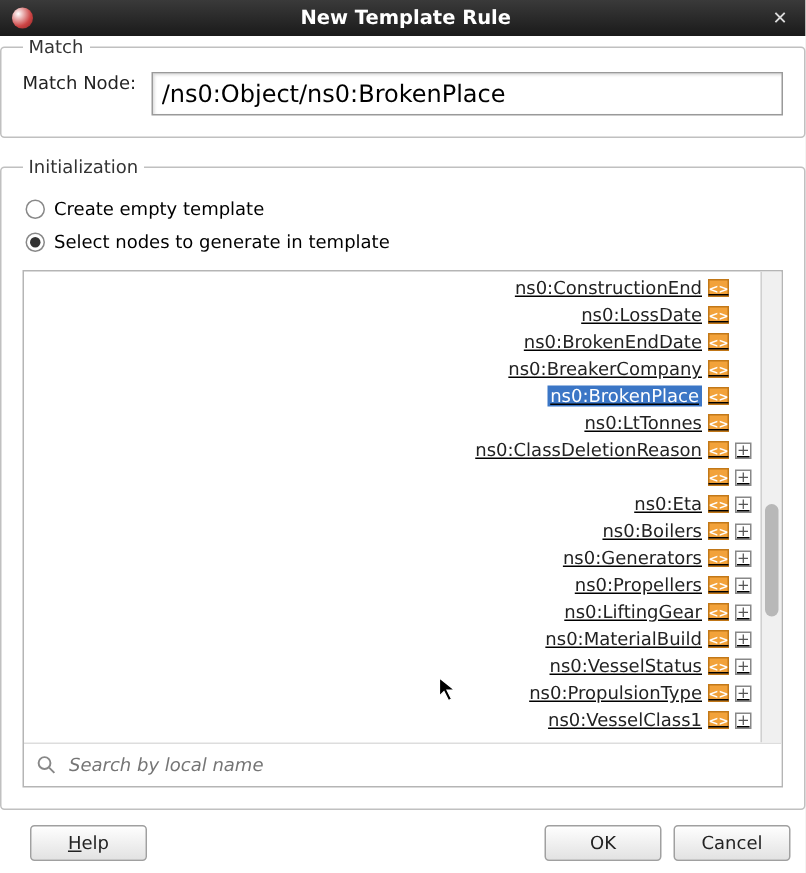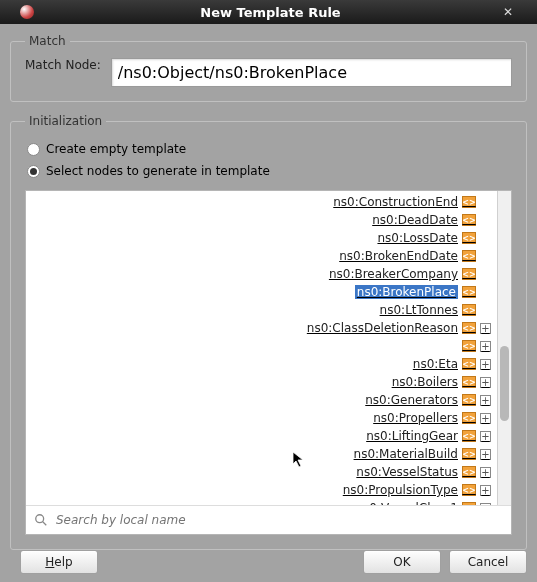--- a/index.html
+++ b/index.html
@@ -1,23 +1,23 @@
 <!DOCTYPE html>
 <html><head>
 <meta charset="utf-8">
 <style>
 * { margin: 0; padding: 0; box-sizing: border-box; font-family: "DejaVu Sans", Arial, sans-serif; font-size: 12px; }
 body { background: #d4d0cc; width: 537px; height: 582px; overflow: hidden; }
 
-.titlebar { background: linear-gradient(#3a3a3a, #1a1a1a); color: #fff; height: 24px; display: flex; align-items: center; padding: 0 20px; }
+.titlebar { background: linear-gradient(#3a3a3a, #1a1a1a); color: #fff; height: 24px; display: flex; align-items: center; padding: 0 8px; }
 .title-icon { width: 14px; height: 14px; margin-right: 8px; border-radius: 50%; background: radial-gradient(circle at 30% 30%, #fff, #cc4444 60%, #882222); }
 .title-text { flex: 1; text-align: center; font-weight: bold; font-size: 13px; }
 .title-close { width: 18px; text-align: center; color: #ddd; cursor: default; }
 
-.dialog-body { background: #a3a3a3; position: absolute; top: 24px; left: 0; right: 0; bottom: 0; padding: 10px; }
+.dialog-body { background: #ffffff; position: absolute; top: 24px; left: 0; right: 0; bottom: 0; }
 
 fieldset { border: 1px solid #c0c0c0; border-radius: 3px; padding: 10px 14px 14px; margin-bottom: 12px; }
 legend { padding: 0 4px; color: #333; font-size: 12px; }
 
 .match-row { display: flex; align-items: flex-start; gap: 10px; }
 .match-label { white-space: nowrap; color: #222; }
 .match-input { flex: 1; background: #fff; border: 1px solid #9a9a9a; padding: 4px 6px; box-shadow: inset 1px 1px 2px rgba(0,0,0,0.15); font-size: 16px; }
 
 .init-fieldset { height: 436px; display: flex; flex-direction: column; }
 .radio-row { display: flex; align-items: center; gap: 6px; margin: 4px 2px; }
@@ -80,25 +80,20 @@
     <div class="radio-row">
       <span class="radio selected"></span>
       <span>Select nodes to generate in template</span>
     </div>
 
     <div class="tree-panel">
       <div class="tree-scroll">
         <div class="tree-list" id="tree-list">
             <div class="node-row">
               <span class="node-label">ns0:ConstructionEnd</span>
-              <span class="tag-icon"></span>
-              <span class="expander hidden">+</span>
-            </div>
-            <div class="node-row">
-              <span class="node-label">ns0:DeadDate</span>
               <span class="tag-icon"></span>
               <span class="expander hidden">+</span>
             </div>
             <div class="node-row">
               <span class="node-label">ns0:LossDate</span>
               <span class="tag-icon"></span>
               <span class="expander hidden">+</span>
             </div>
             <div class="node-row">
               <span class="node-label">ns0:BrokenEndDate</span>

